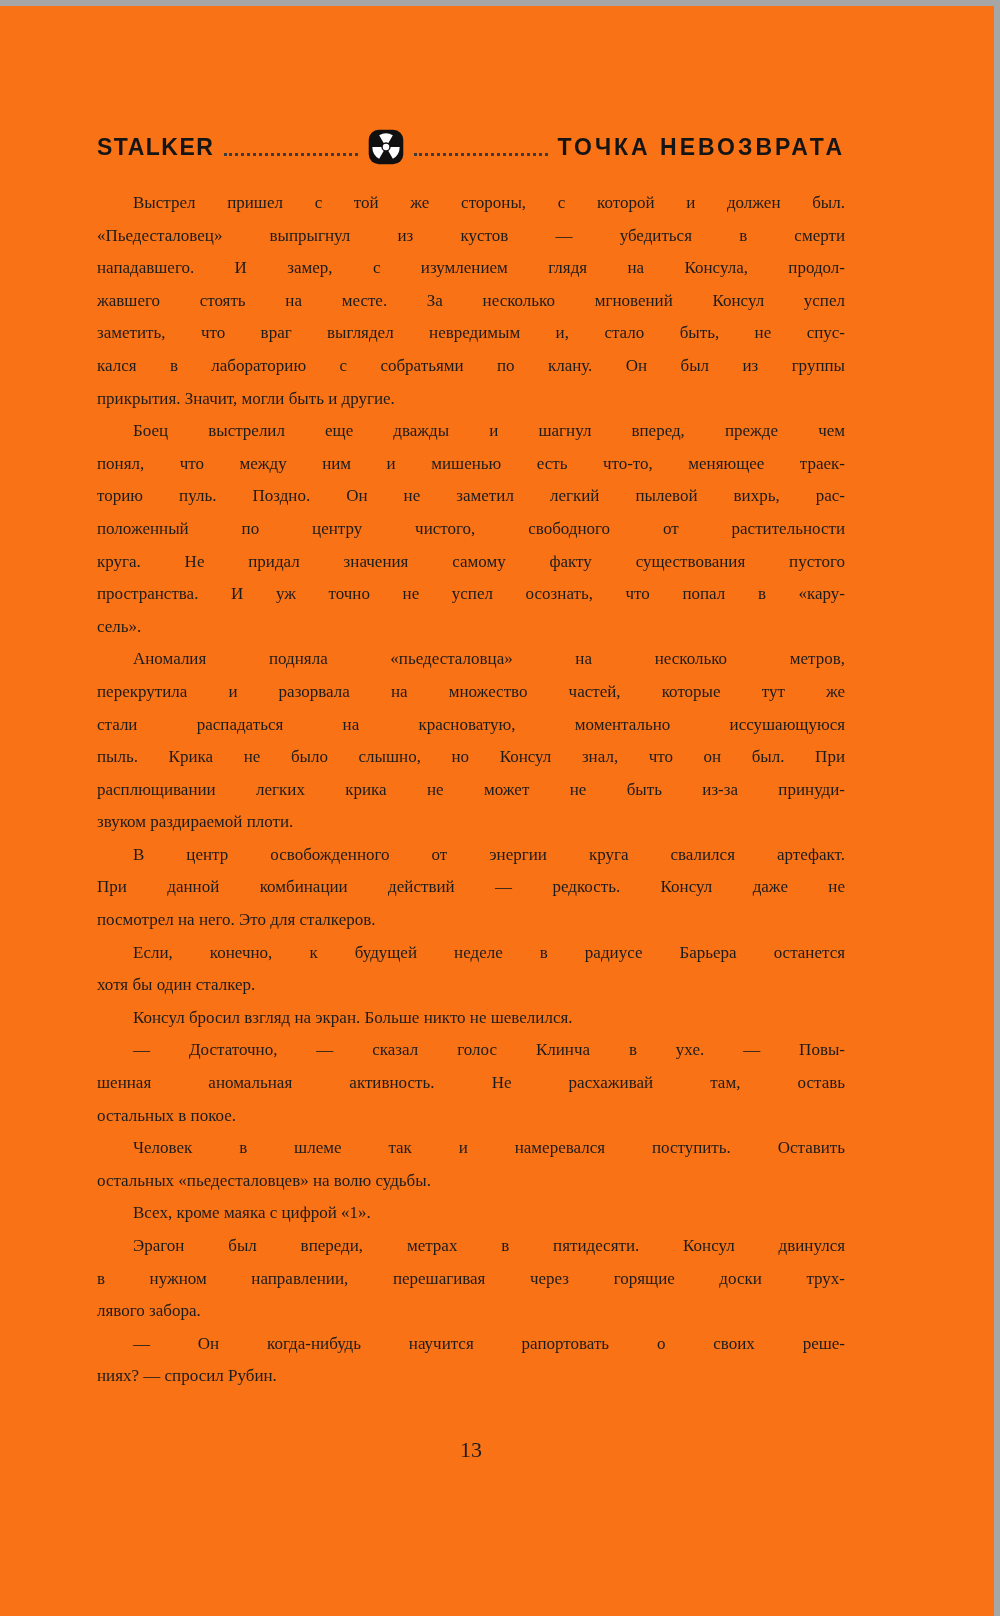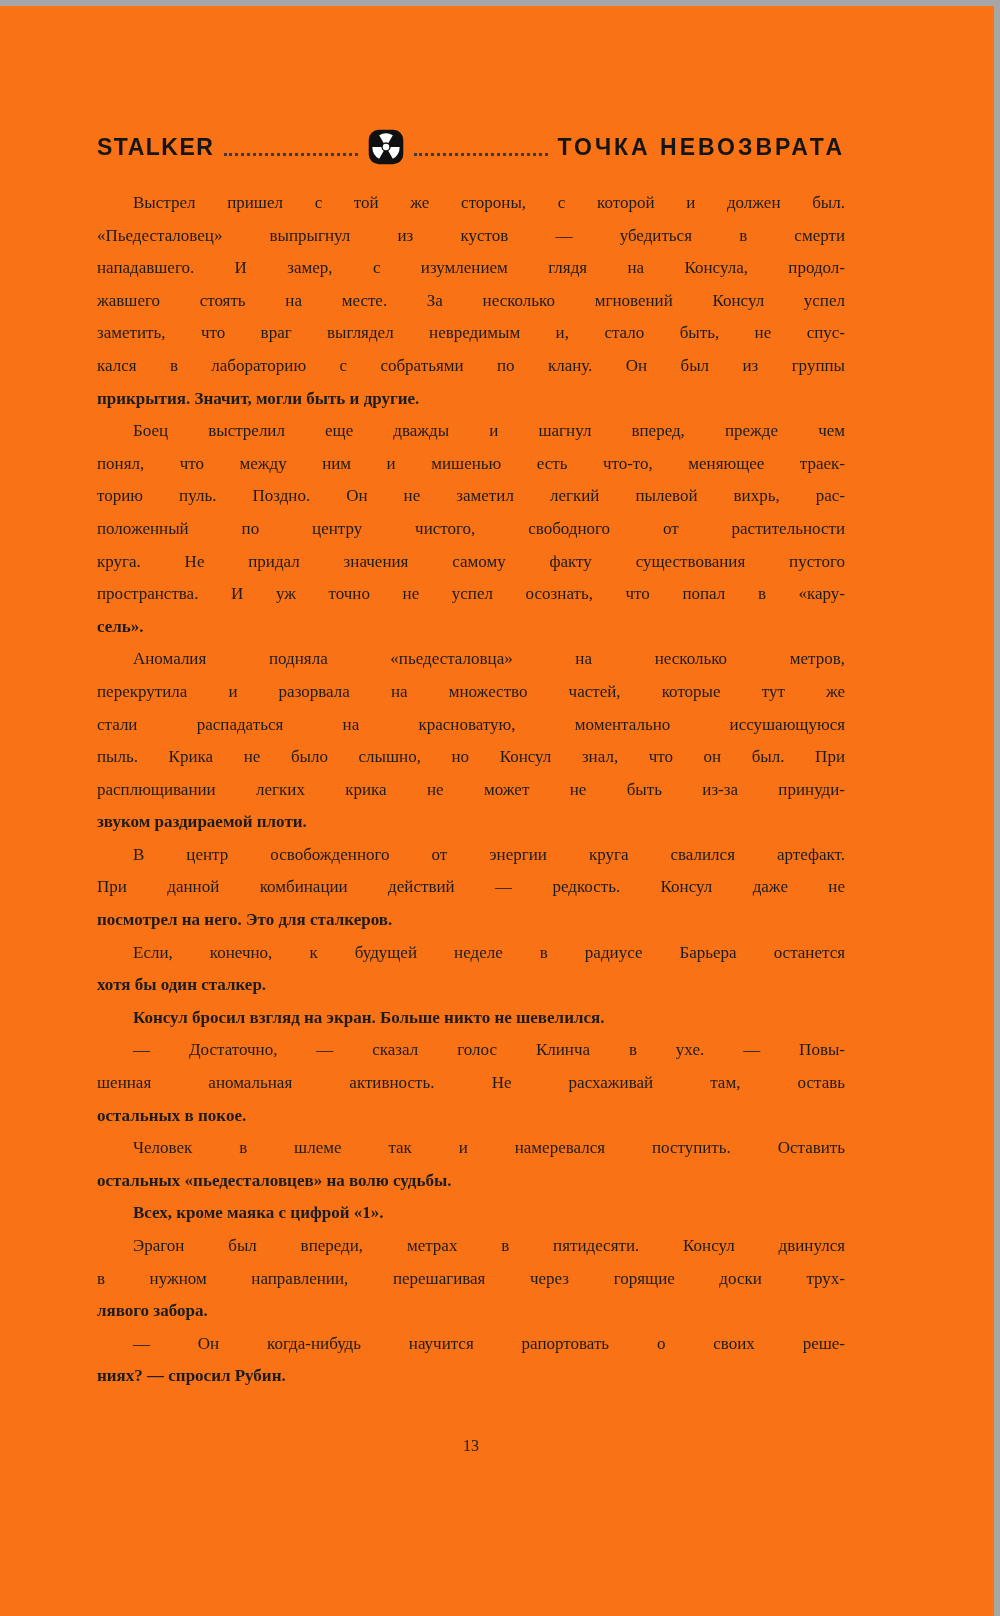--- a/index.html
+++ b/index.html
@@ -69,25 +69,25 @@
     hyphens: none;
   }
   .para { margin: 0; }
   .line {
     text-align: justify;
     text-align-last: justify;
     white-space: normal;
     overflow: hidden;
   }
   .line.first { text-indent: 36px; }
-  .line.last { text-align-last: left; font-weight: bold; }
+  .line.last { text-align-last: left; }
   .page-number {
     margin-top: 44px;
     text-align: center;
-    font-size: 16px;
+    font-size: 22px;
     color: #1c1c1c;
   }
 </style>
 </head>
 <body>
 
 <div class="scan">
   <div class="edge-top"></div>
   <div class="edge-right"></div>
 

